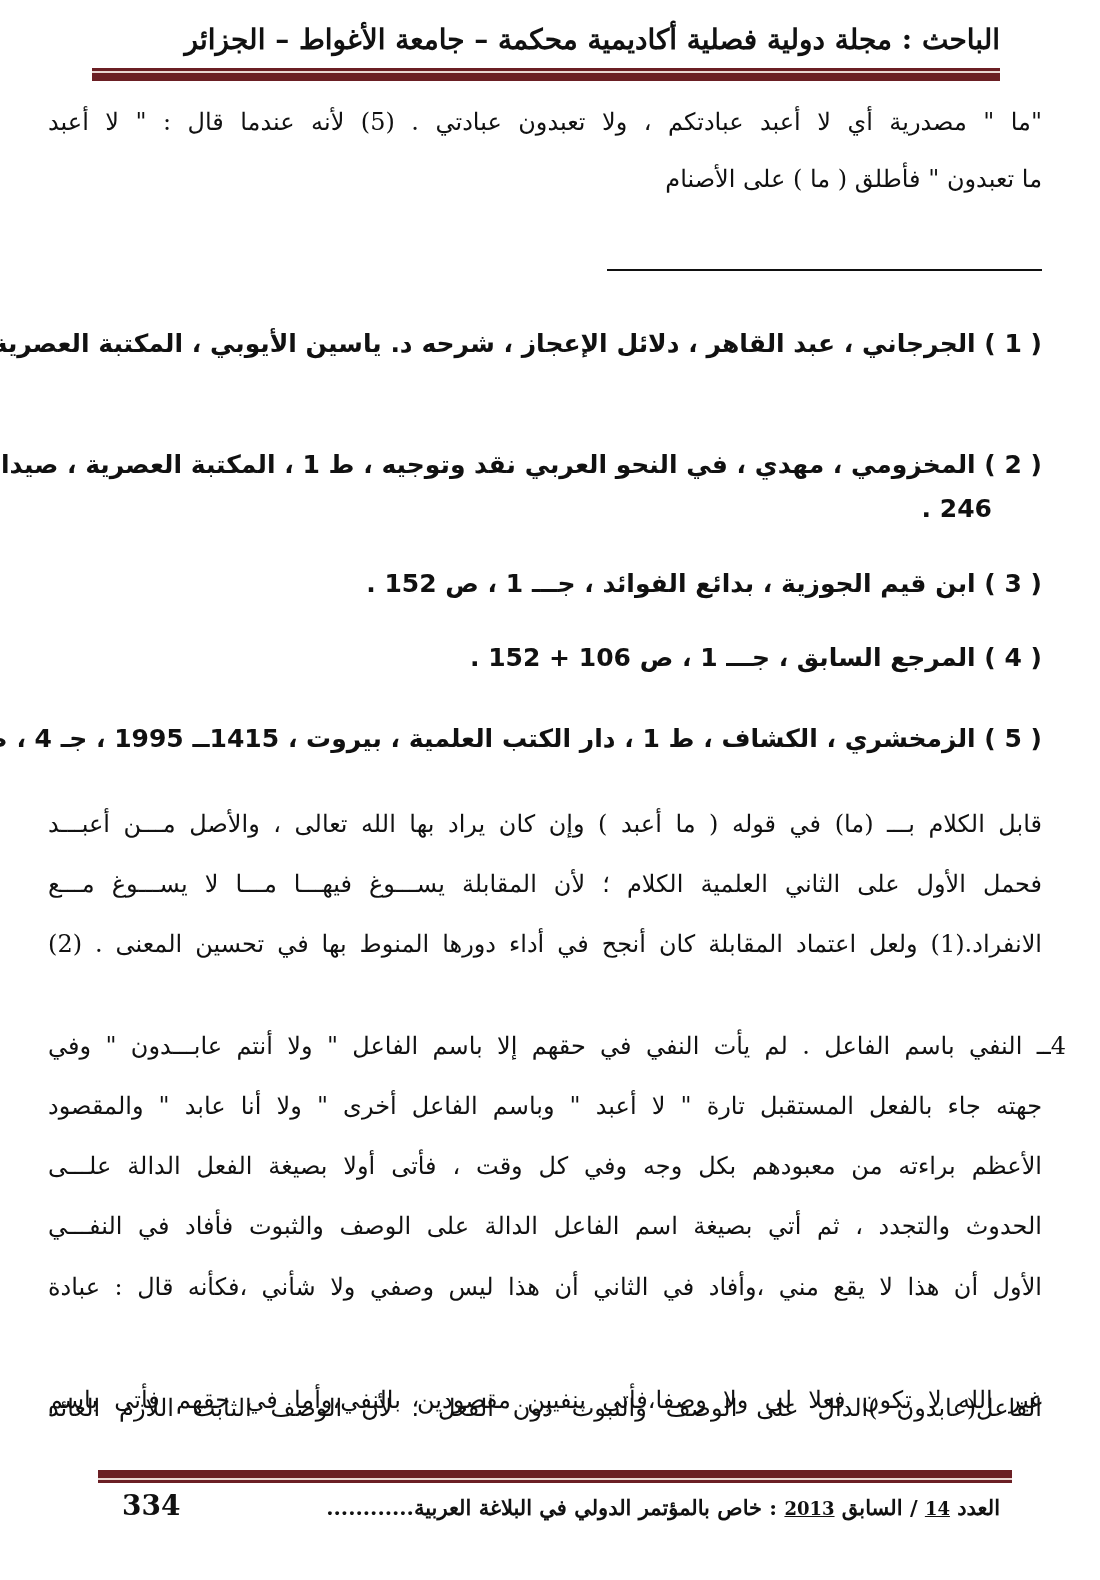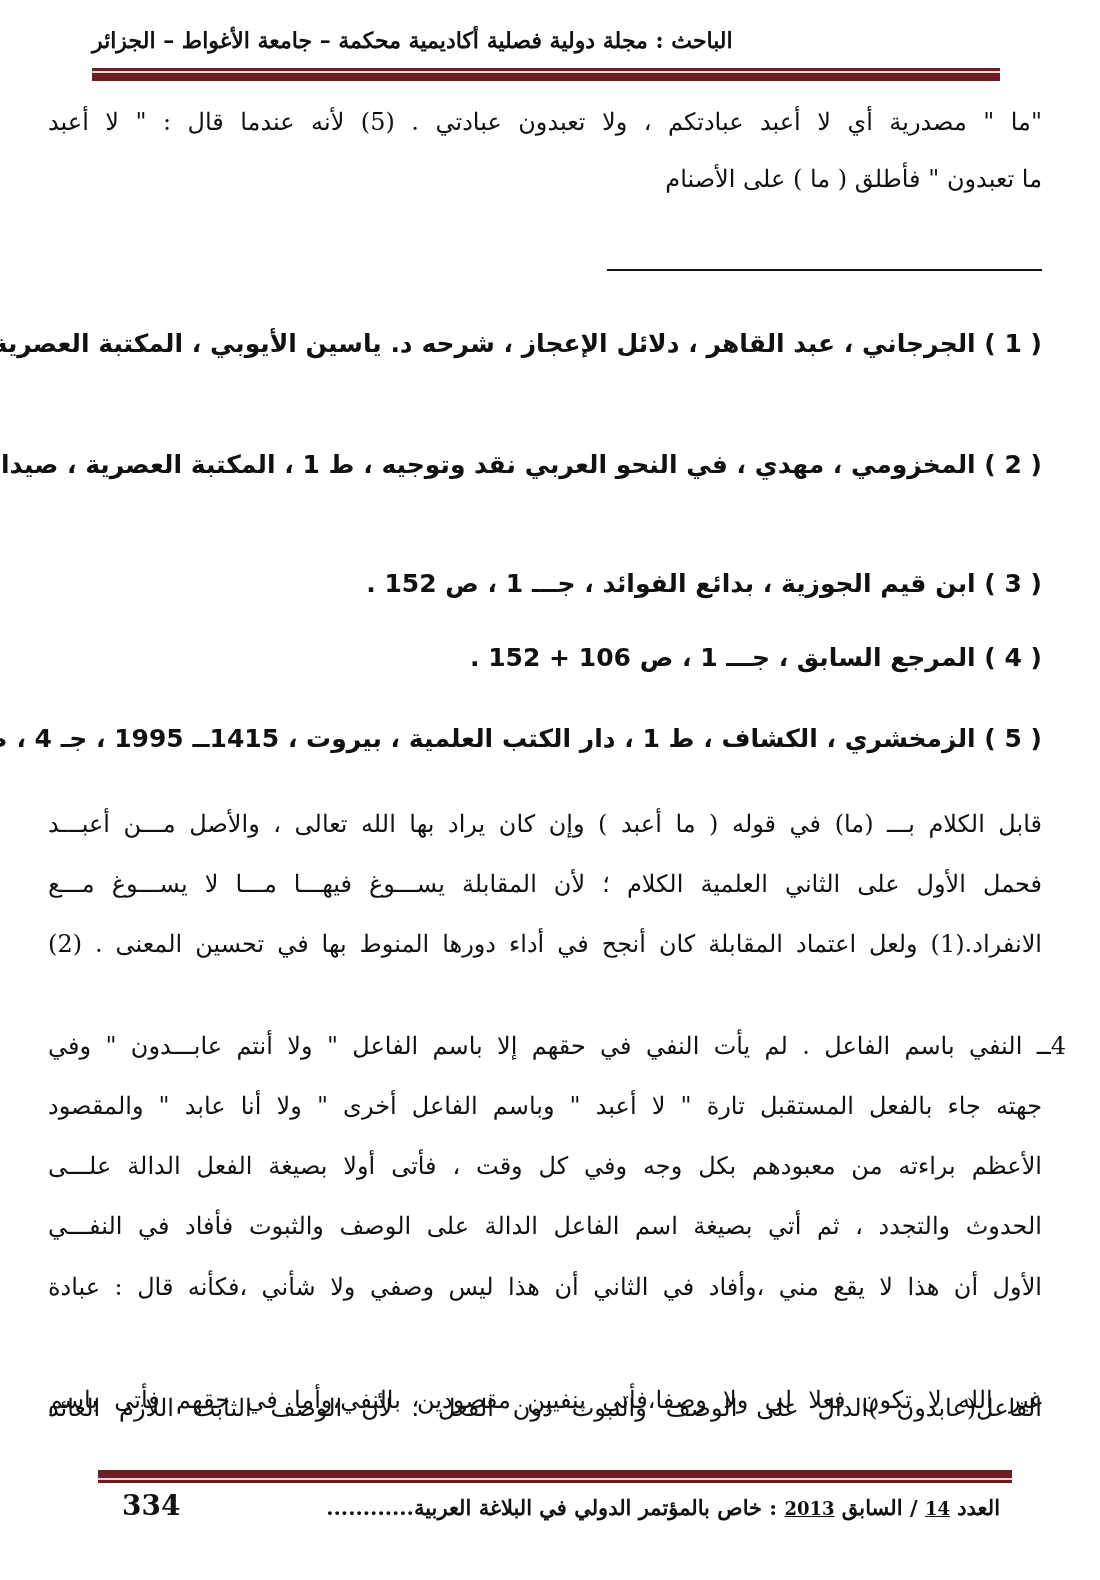--- a/index.html
+++ b/index.html
@@ -15,24 +15,24 @@
       color: #111111;
       font-family: "DejaVu Serif", "Liberation Serif", serif;
     }
     .abs { position: absolute; }
 
     
     .running-header {
       top: 20px;
       left: 92px;
       width: 908px;
-      text-align: left;
+      text-align: right;
       font-family: "DejaVu Serif", serif;
       font-weight: bold;
-      font-size: 22px;
+      font-size: 28px;
       line-height: 40px;
       white-space: nowrap;
     }
     .rule-header {
       top: 68px;
       left: 92px;
       width: 908px;
       height: 13px;
     }
     .rule-header .thin { position: absolute; top: 0; left: 0; right: 0; height: 3px; background: #6b1f24; }
@@ -135,20 +135,21 @@
 </div>
 
 <div class="abs fn-rule"></div>
 
 <div>
   <div class="footnote" style="top:322px;">
     <div style="white-space:nowrap;">( 1 )  الجرجاني ، عبد القاهر ، دلائل الإعجاز ، شرحه د. ياسين الأيوبي ، المكتبة العصرية ، صـــيدا  ـ بـيروت ،</div>
   </div>
   <div class="footnote" style="top:443px;">
     <div style="white-space:nowrap;">( 2 ) المخزومي ، مهدي ، في النحو العربي نقد وتوجيه ، ط 1 ، المكتبة العصرية ، صيدا ـــــ بيروت ، 1974 ، ص</div>
+    <div style="padding-right:50px;">246 .</div>
   </div>
   <div class="footnote" style="top:562px;">
     <div>( 3 ) ابن قيم الجوزية ، بدائع الفوائد ، جـــ 1 ، ص 152 .</div>
   </div>
   <div class="footnote" style="top:636px;">
     <div>( 4 ) المرجع السابق ، جـــ 1 ، ص 106 + 152 .</div>
   </div>
   <div class="footnote" style="top:717px;">
     <div style="white-space:nowrap;">( 5 ) الزمخشري ، الكشاف ، ط 1 ، دار الكتب العلمية ، بيروت ، 1415ــ 1995 ، جـ 4 ، ص 804 .</div>
   </div>

